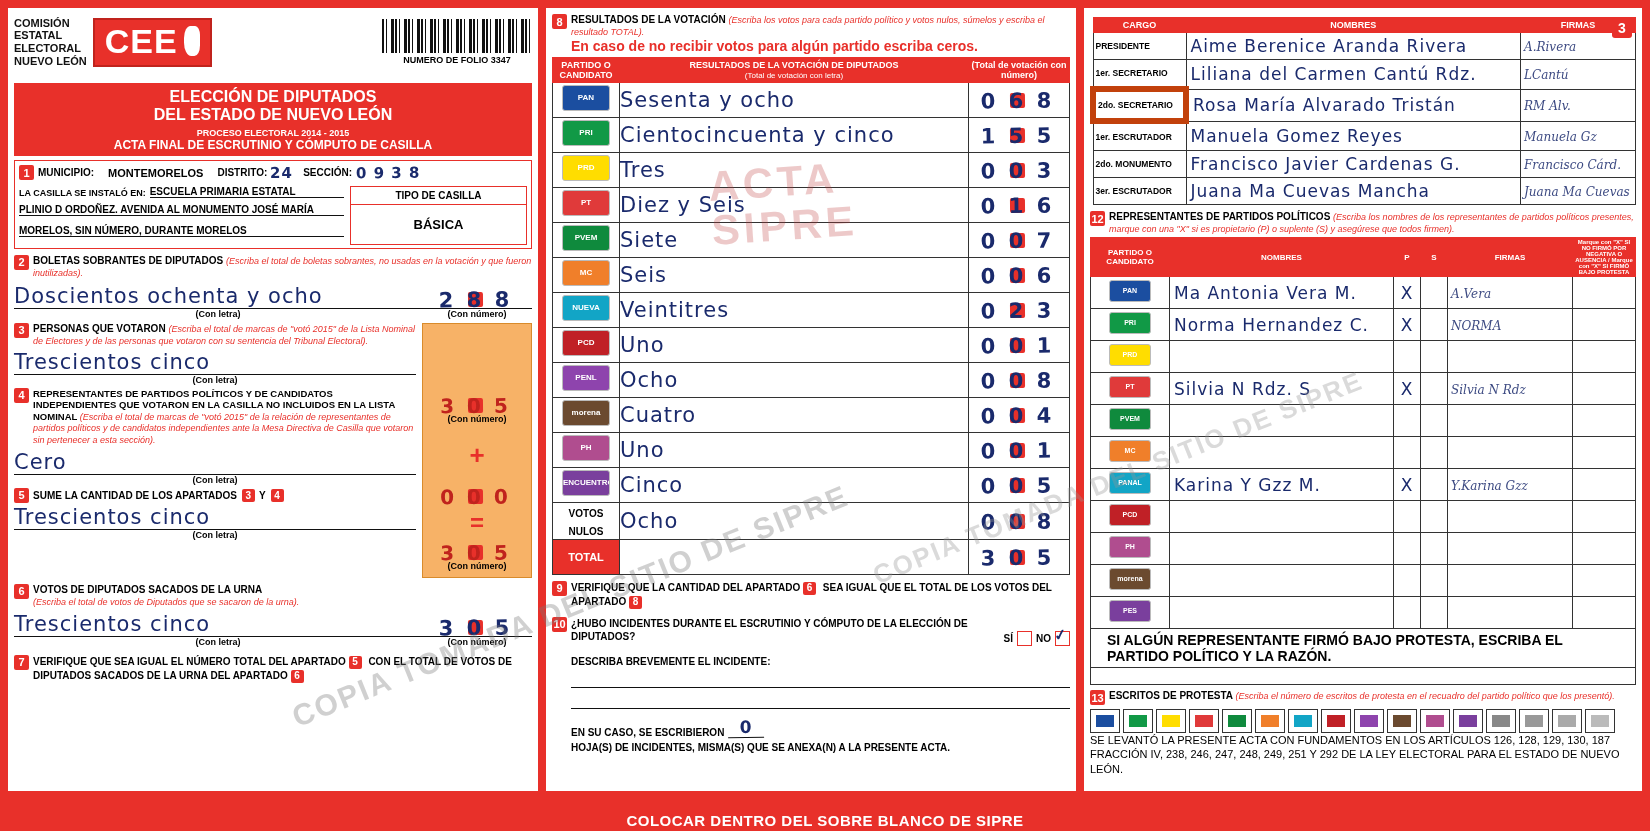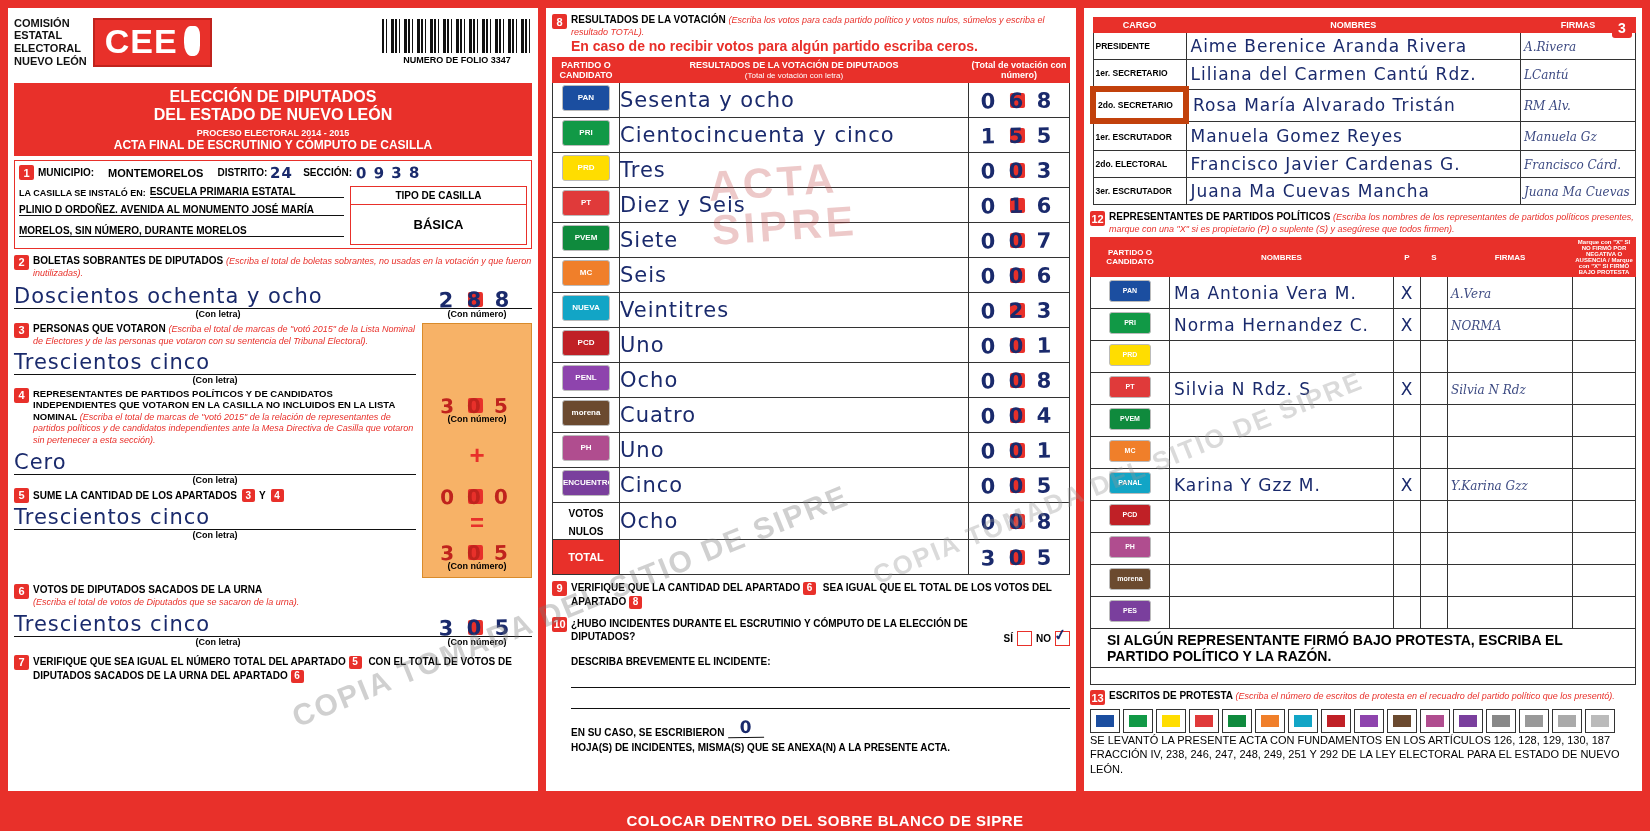--- a/index.html
+++ b/index.html
@@ -463,21 +463,21 @@
                 <td style="border:6px solid #c2410c;font-size:8.5px;font-weight:bold;padding:2px;height:22px;">2do. SECRETARIO</td>
                 <td style="border:1px solid #333;padding:0 4px;"><span class="hand sm">Rosa María Alvarado Tristán</span></td>
                 <td style="border:1px solid #333;padding:0 3px;"><span class="sig">RM Alv.</span></td>
               </tr>
               <tr>
                 <td style="border:1px solid #333;font-size:8.5px;font-weight:bold;padding:2px;height:22px;">1er. ESCRUTADOR</td>
                 <td style="border:1px solid #333;padding:0 4px;"><span class="hand sm">Manuela Gomez  Reyes</span></td>
                 <td style="border:1px solid #333;padding:0 3px;"><span class="sig">Manuela Gz</span></td>
               </tr>
               <tr>
-                <td style="border:1px solid #333;font-size:8.5px;font-weight:bold;padding:2px;height:22px;">2do. ELECTORAL</td>
+                <td style="border:1px solid #333;font-size:8.5px;font-weight:bold;padding:2px;height:22px;">2do. MONUMENTO</td>
                 <td style="border:1px solid #333;padding:0 4px;"><span class="hand sm">Francisco Javier Cardenas G.</span></td>
                 <td style="border:1px solid #333;padding:0 3px;"><span class="sig">Francisco Cárd.</span></td>
               </tr>
               <tr>
                 <td style="border:1px solid #333;font-size:8.5px;font-weight:bold;padding:2px;height:22px;">3er. ESCRUTADOR</td>
                 <td style="border:1px solid #333;padding:0 4px;"><span class="hand sm">Juana Ma Cuevas Mancha</span></td>
                 <td style="border:1px solid #333;padding:0 3px;"><span class="sig">Juana Ma Cuevas</span></td>
               </tr>
             </tbody>
         </table>

